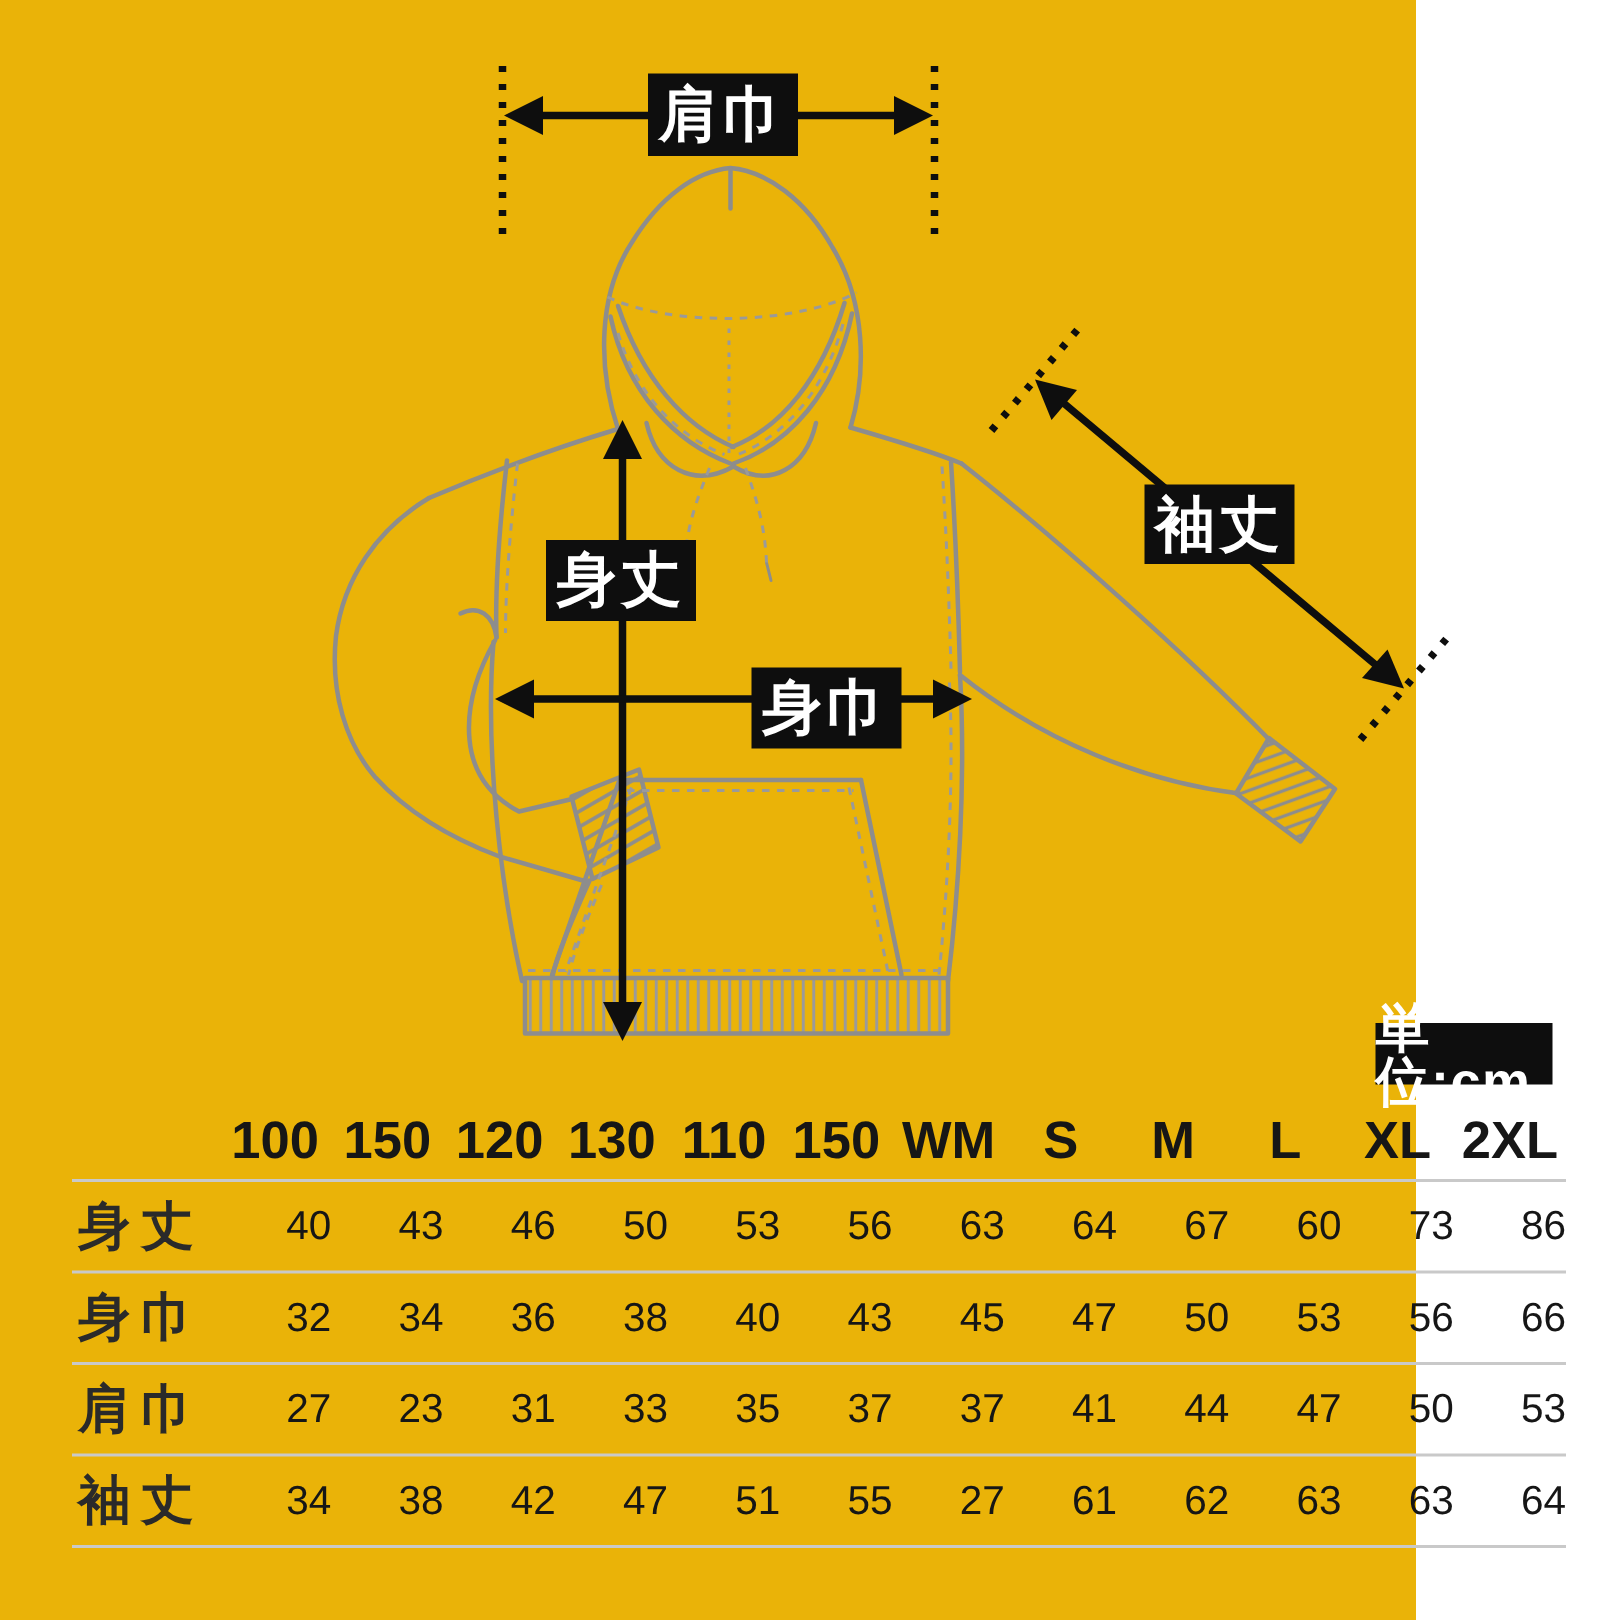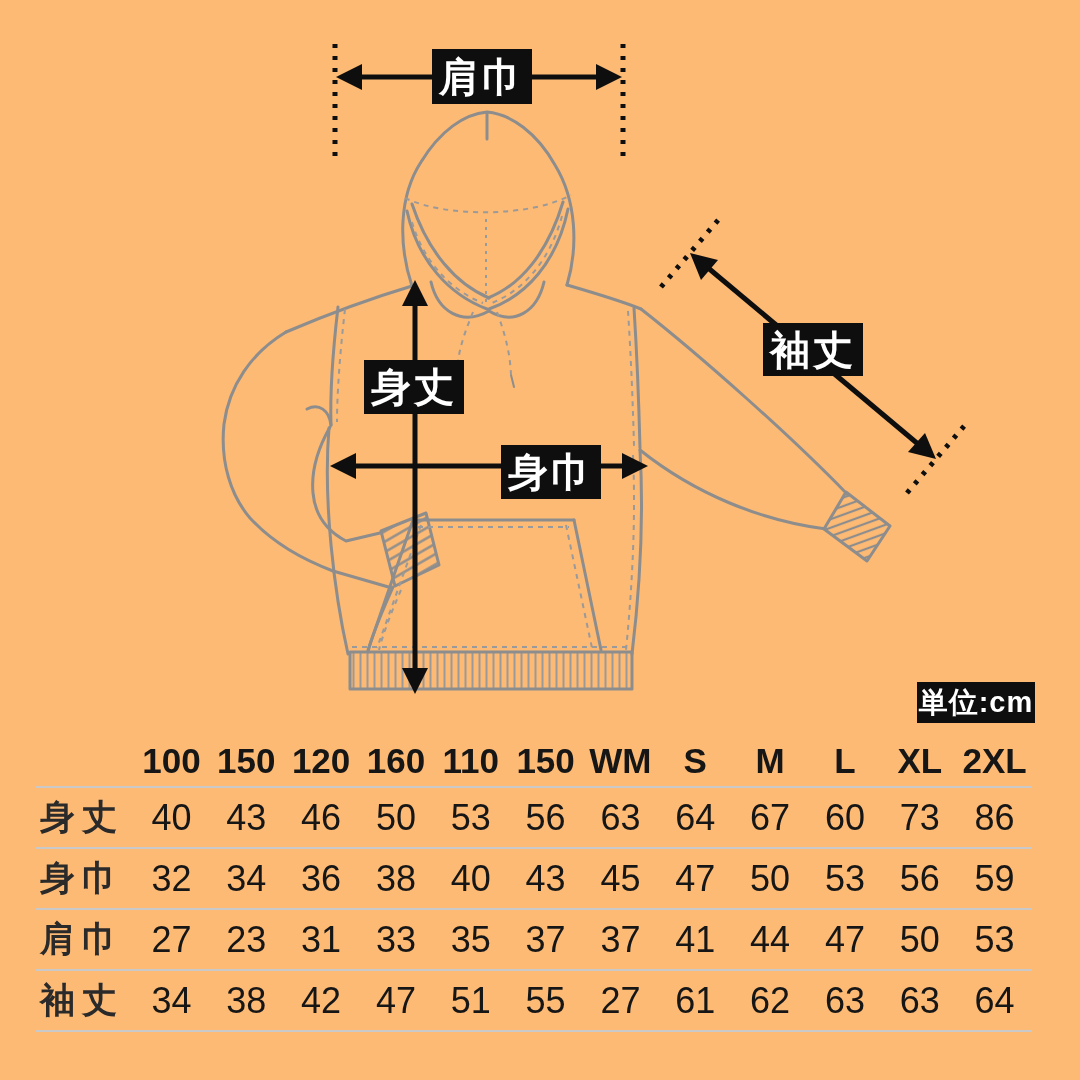--- a/index.html
+++ b/index.html
@@ -1,39 +1,39 @@
 <!DOCTYPE html>
 <html><head>
 <meta charset="utf-8">
 <style>
   html,body{margin:0;padding:0;background:#ffffff;}
   body{width:1080px;height:1080px;overflow:hidden;
        font-family:"Liberation Sans","DejaVu Sans",sans-serif;}
-  .stage{position:relative;width:1080px;height:1080px;background:#fdba74;}
+  .stage{position:relative;width:944px;height:1080px;background:#eab308;}
 
   
   .drawing{position:absolute;left:0;top:0;}
   .mlabel{position:absolute;background:#0e0e0e;color:#ffffff;
           display:flex;align-items:center;justify-content:center;
           font-weight:bold;letter-spacing:3px;line-height:1;}
   .lb-shoulder{left:432px;top:49px;width:100px;height:55px;font-size:40px;}
   .lb-length  {left:364px;top:360px;width:100px;height:54px;font-size:40px;}
   .lb-width   {left:501px;top:445px;width:100px;height:54px;font-size:40px;}
   .lb-sleeve  {left:763px;top:323px;width:100px;height:53px;font-size:40px;}
-  .lb-unit    {left:917px;top:682px;width:118px;height:41px;font-size:29px;letter-spacing:1px;}
+  .lb-unit    {left:917px;top:682px;width:118px;height:41px;font-size:36px;letter-spacing:1px;}
 
   
-  .size-table{position:absolute;left:36px;top:736px;width:996px;color:#161616;}
+  .size-table{position:absolute;left:48px;top:736px;width:996px;color:#161616;}
   .trow{display:grid;grid-template-columns:98px repeat(12,1fr);align-items:center;}
   .trow.head{height:50px;}
   .trow.data{height:59px;border-top:2px solid #c9c9c9;}
   .size-table{border-bottom:2px solid #c9c9c9;}
   .hcell{font-weight:bold;font-size:35px;text-align:center;}
   .rlabel{font-weight:bold;font-size:35px;letter-spacing:7px;padding-left:4px;color:#2a2a2a;white-space:nowrap;}
-  .vcell{font-size:36px;text-align:center;}
+  .vcell{font-size:27px;text-align:right;}
 </style>
 </head>
 <body>
 
 <div class="stage">
 
   <svg class="drawing" width="1080" height="732" viewBox="0 0 1080 732">
     <defs>
       <pattern id="ribV" width="7" height="40" patternUnits="userSpaceOnUse">
         <line x1="3.5" y1="0" x2="3.5" y2="40" stroke="#9a9a9a" stroke-width="2"></line>
@@ -135,21 +135,21 @@
   <div class="mlabel lb-width">身巾</div>
   <div class="mlabel lb-sleeve">袖丈</div>
   <div class="mlabel lb-unit">単位:cm</div>
 
   <div class="size-table">
     <div class="trow head">
       <div class="hcell"></div>
       <div class="hcell">100</div>
       <div class="hcell">150</div>
       <div class="hcell">120</div>
-      <div class="hcell">160</div>
+      <div class="hcell">130</div>
       <div class="hcell">110</div>
       <div class="hcell">150</div>
       <div class="hcell">WM</div>
       <div class="hcell">S</div>
       <div class="hcell">M</div>
       <div class="hcell">L</div>
       <div class="hcell">XL</div>
       <div class="hcell">2XL</div>
     </div>
 
@@ -175,21 +175,21 @@
       <div class="vcell">34</div>
       <div class="vcell">36</div>
       <div class="vcell">38</div>
       <div class="vcell">40</div>
       <div class="vcell">43</div>
       <div class="vcell">45</div>
       <div class="vcell">47</div>
       <div class="vcell">50</div>
       <div class="vcell">53</div>
       <div class="vcell">56</div>
-      <div class="vcell">59</div>
+      <div class="vcell">66</div>
     </div>
 
     <div class="trow data">
       <div class="rlabel">肩巾</div>
       <div class="vcell">27</div>
       <div class="vcell">23</div>
       <div class="vcell">31</div>
       <div class="vcell">33</div>
       <div class="vcell">35</div>
       <div class="vcell">37</div>

